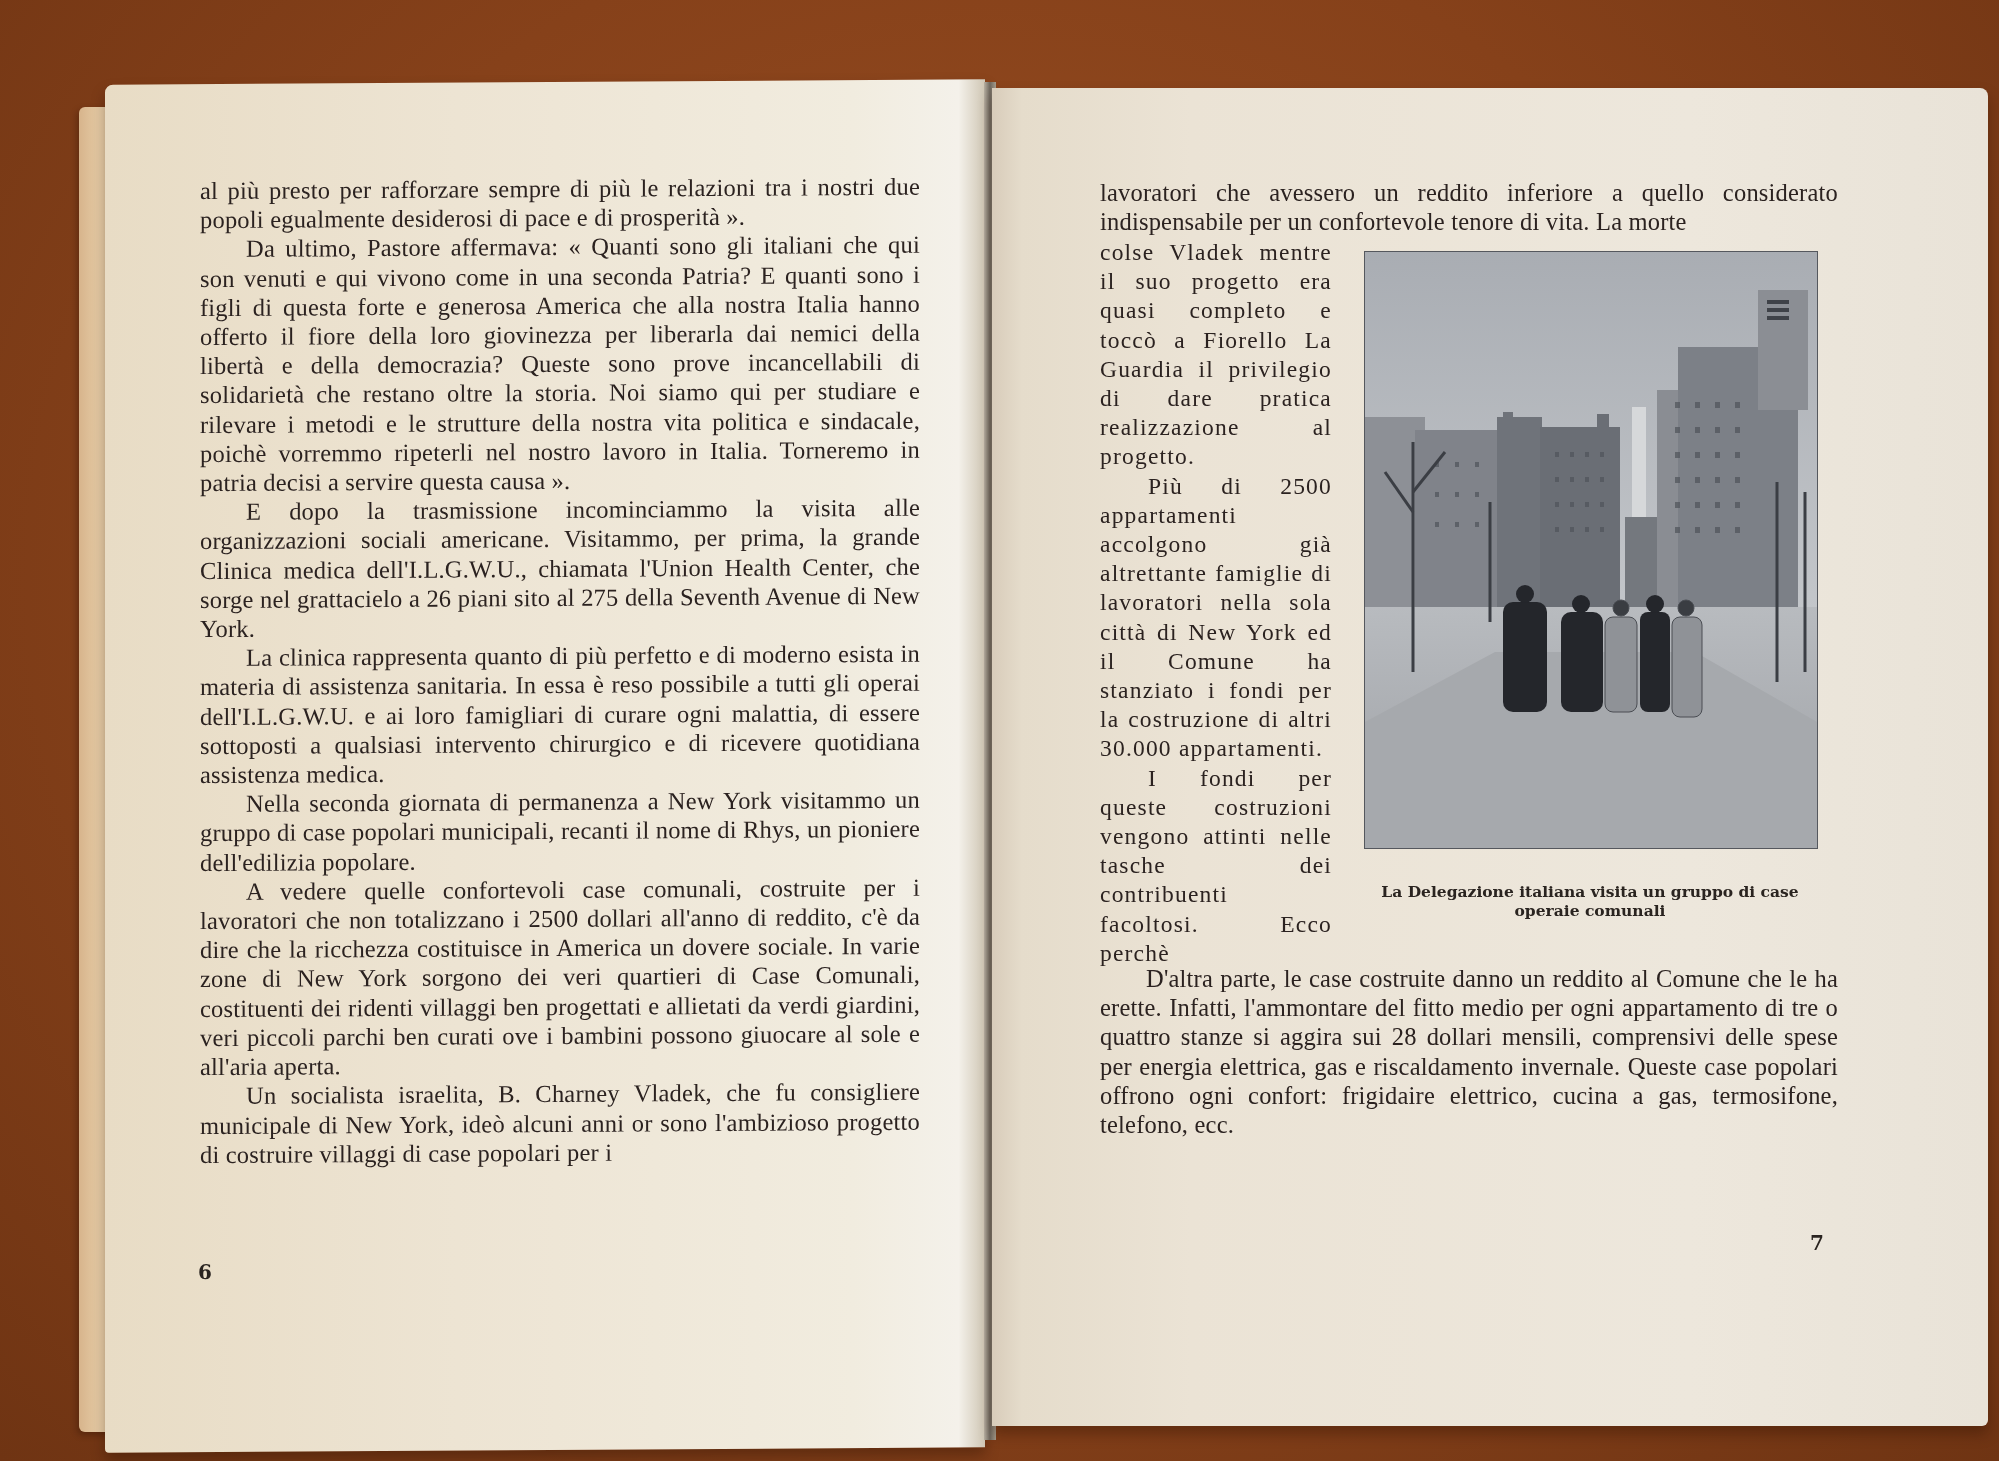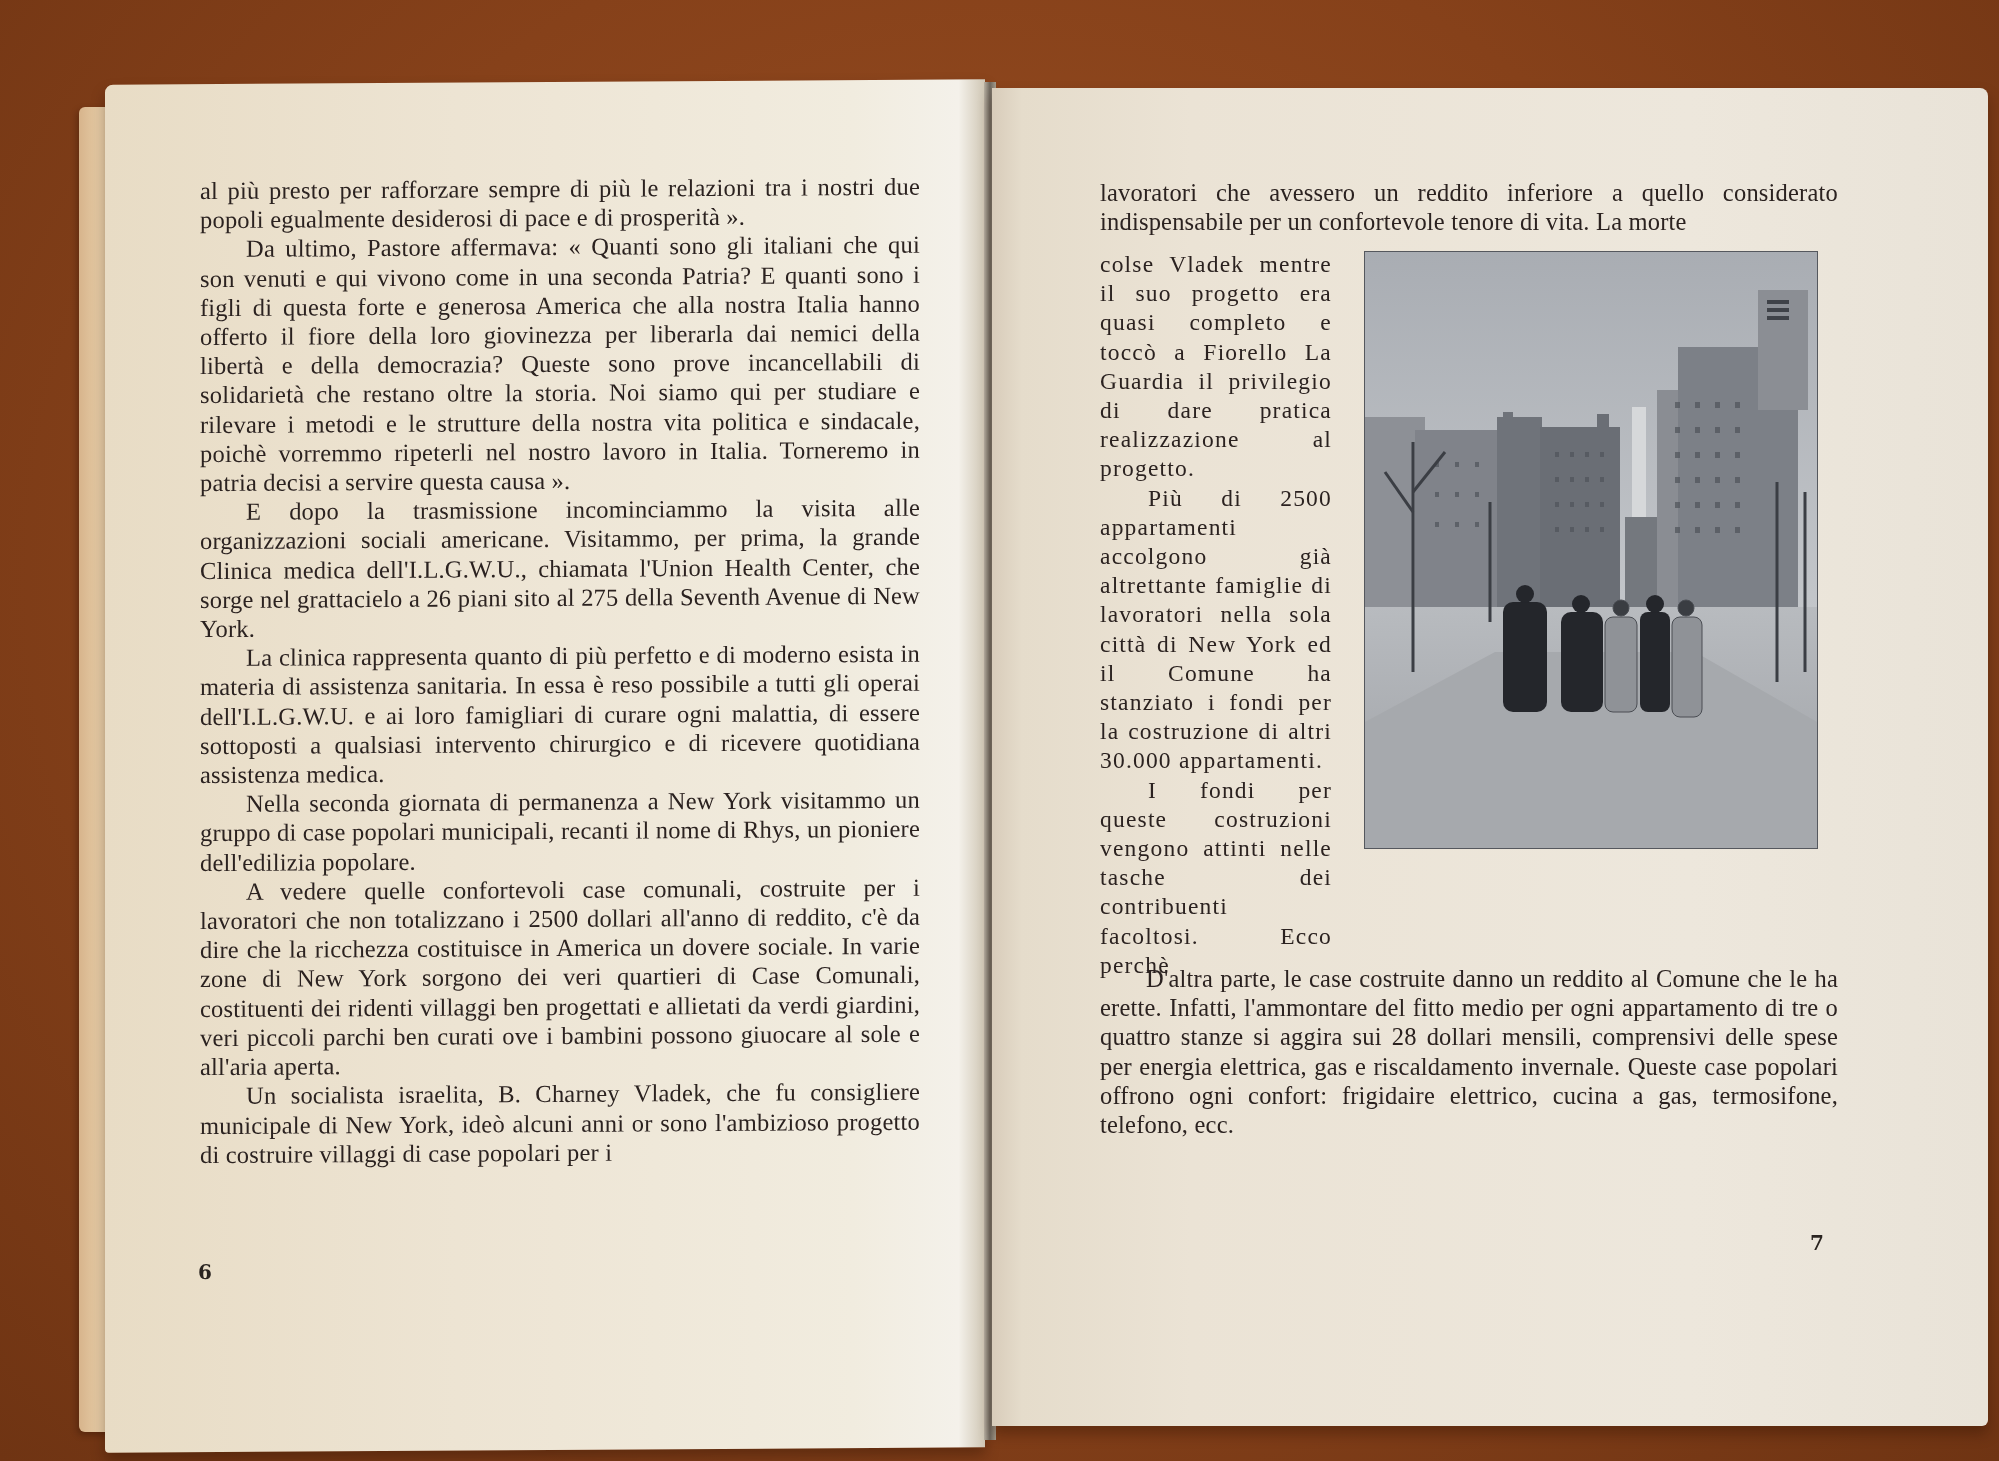--- a/index.html
+++ b/index.html
@@ -34,21 +34,21 @@
     background: linear-gradient(90deg, #b8b0a2, #6f685e 50%, #a59c8c);
   }
   .text-block {
     position:absolute; font-size:24.5px; line-height:29.2px;
     text-align:justify; letter-spacing:0.2px;
   }
   .text-block p { margin:0; text-indent:0; }
   .text-block p.ind { text-indent:46px; }
   .left-text { left:95px; top:92px; width:720px; }
   .right-top { left:108px; top:90px; width:738px; }
-  .right-col { left:108px; top:150px; width:232px; font-size:23.5px; line-height:29.2px; letter-spacing:1.2px;margin-top:12px; }
+  .right-col { left:108px; top:150px; width:232px; font-size:23.5px; line-height:29.2px; letter-spacing:1.2px; }
   .right-bottom { left:108px; top:876px; width:738px; }
   .photo {
     position:absolute; left:372px; top:163px; width:452px; height:596px;
     background:#9ea2a8; overflow:hidden; border:1px solid #55585e;
   }
   .caption {
     position:absolute; left:362px; top:794px; width:472px;
     text-align:center; font-family:"DejaVu Serif", serif; font-weight:bold;
     font-size:15.5px; line-height:19px; color:#2a2420;
   }
@@ -196,19 +196,20 @@
       </g>
       <g fill="#8f9297" stroke="#4a4d53" stroke-width="1">
         <rect x="240" y="365" width="32" height="95" rx="8"></rect>
         <circle cx="256" cy="356" r="8" fill="#3a3d42"></circle>
         <rect x="307" y="365" width="30" height="100" rx="8"></rect>
         <circle cx="321" cy="356" r="8" fill="#3a3d42"></circle>
       </g>
     </svg>
   </div>
 
+  <div class="caption">La Delegazione italiana visita un gruppo di case operaie comunali</div>
 
   <div class="text-block right-bottom">
     <p class="ind">D'altra parte, le case costruite danno un reddito al Comune che le ha erette. Infatti, l'ammontare del fitto medio per ogni appartamento di tre o quattro stanze si aggira sui 28 dollari mensili, comprensivi delle spese per energia elettrica, gas e riscaldamento invernale. Queste case popolari offrono ogni confort: frigidaire elettrico, cucina a gas, termosifone, telefono, ecc.</p>
   </div>
 
   <div class="pageno pageno-right">7</div>
 </div>
 
 </body></html>

